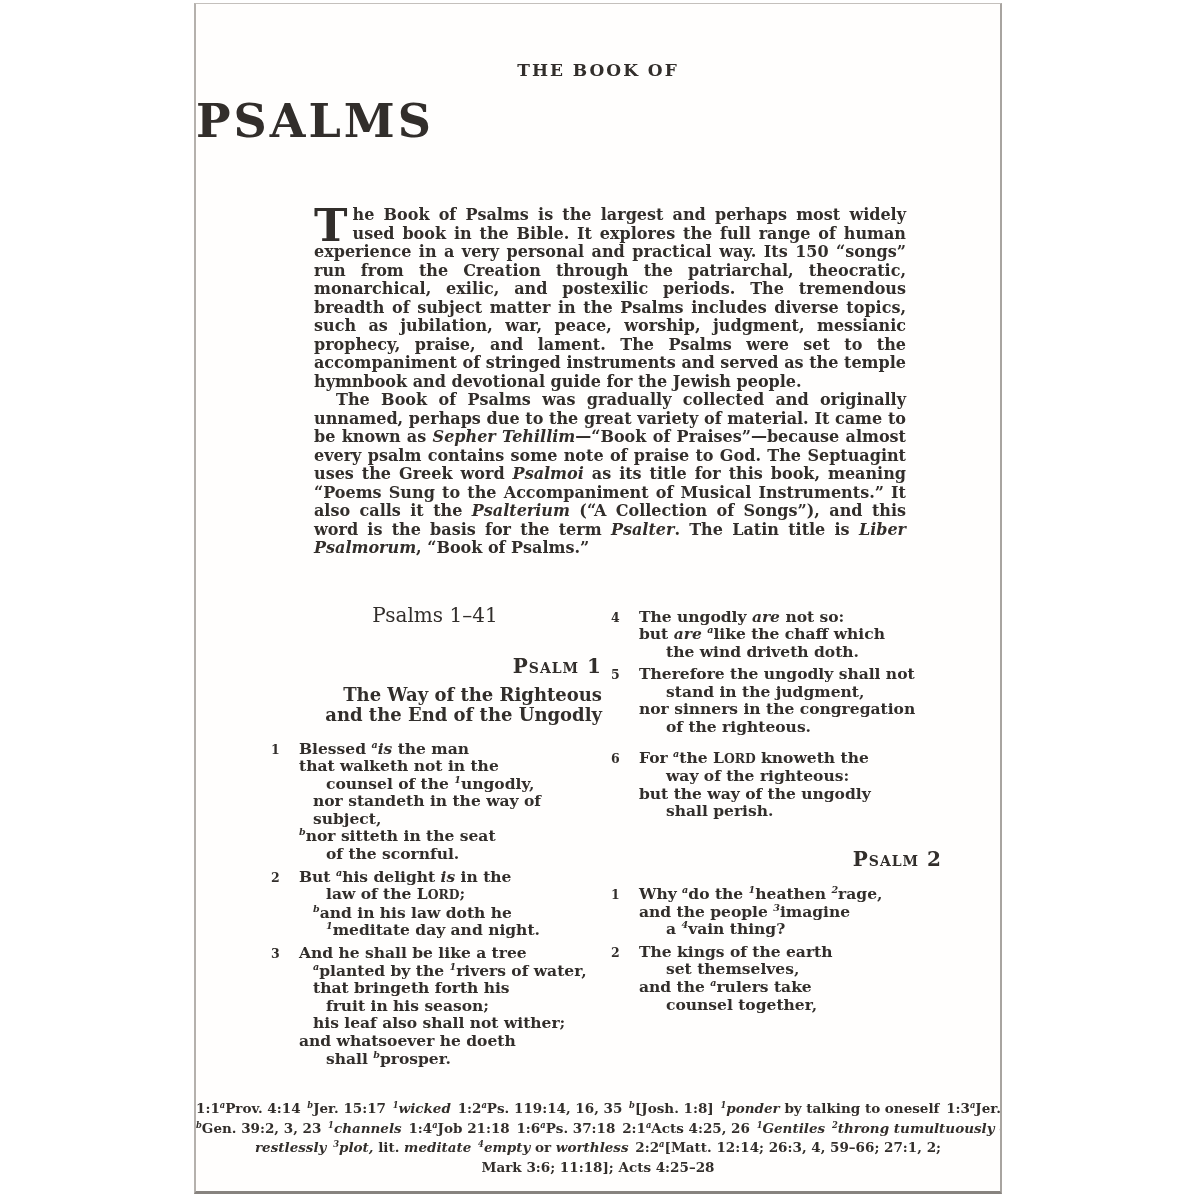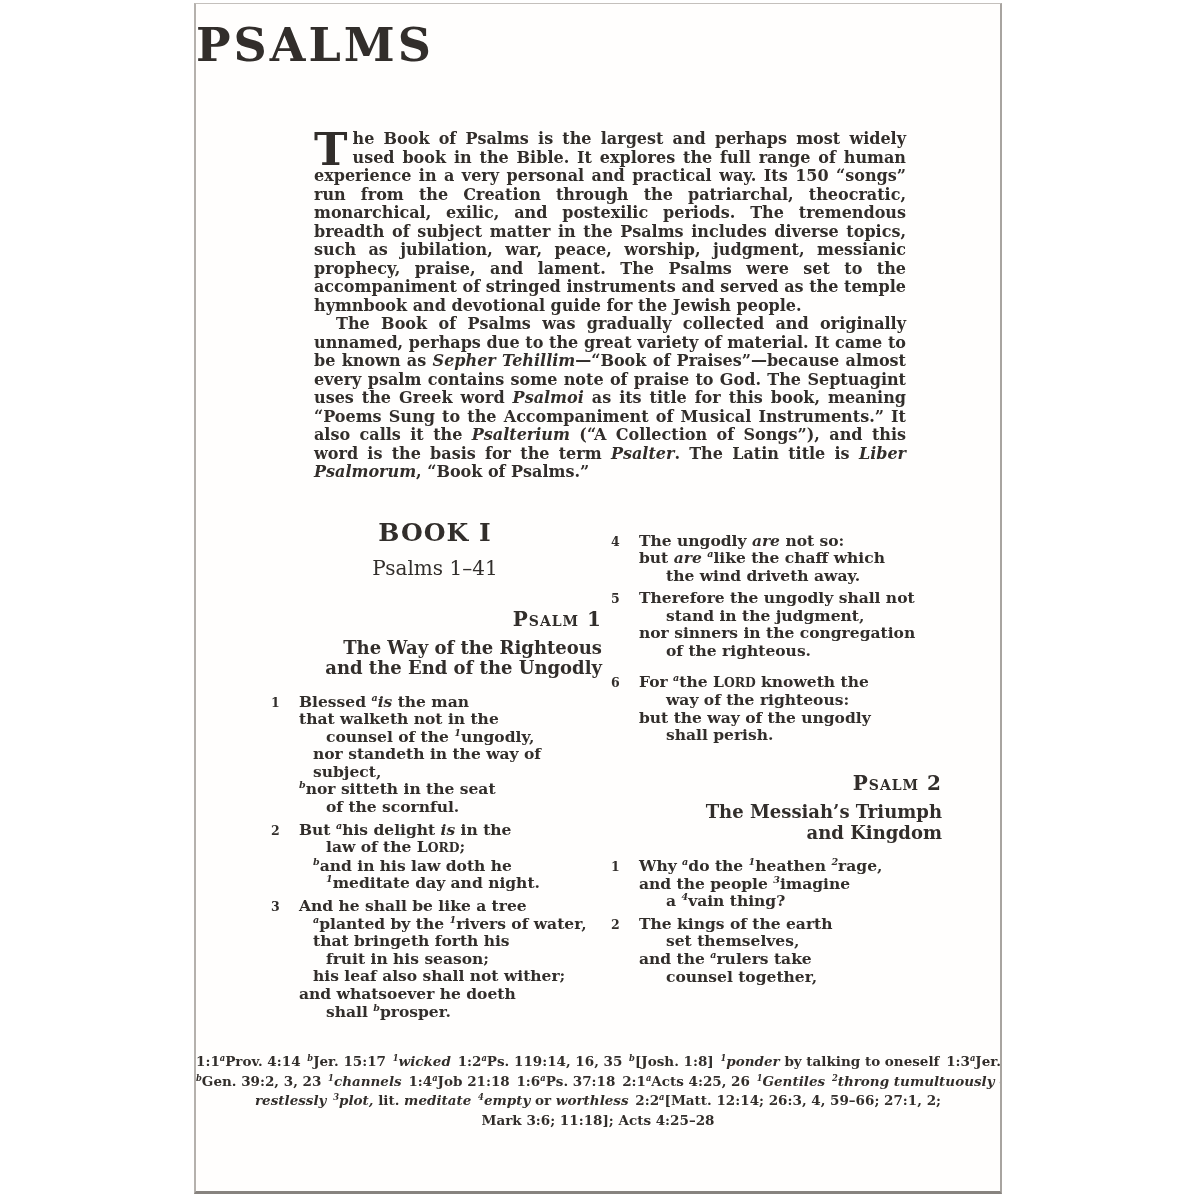--- a/index.html
+++ b/index.html
@@ -37,28 +37,28 @@
   .footnotes{margin:32px auto 0;text-align:center;font-size:13.5px;line-height:19.5px;
              font-weight:bold;}
   .fline{white-space:nowrap;}
   i{font-style:italic;}
 </style>
 </head>
 <body>
 
 <div class="canvas">
   <div class="page">
+    <div class="kicker">THE BOOK OF</div>
     <div class="title">PSALMS</div>
     <div class="intro">
       <p class="p1"><span class="dropcap">T</span><span>he Book of Psalms is the largest and perhaps most widely used book in the Bible. It explores the full range of human experience in a very personal and practical way. Its 150 “songs” run from the Creation through the patriarchal, theocratic, monarchical, exilic, and postexilic periods. The tremendous breadth of subject matter in the Psalms includes diverse topics, such as jubilation, war, peace, worship, judgment, messianic prophecy, praise, and lament. The Psalms were set to the accompaniment of stringed instruments and served as the temple hymnbook and devotional guide for the Jewish people.</span></p>
       <p class="p2">The Book of Psalms was gradually collected and originally unnamed, perhaps due to the great variety of material. It came to be known as <i>Sepher Tehillim</i>—“Book of Praises”—because almost every psalm contains some note of praise to God. The Septuagint uses the Greek word <i>Psalmoi</i> as its title for this book, meaning “Poems Sung to the Accompaniment of Musical Instruments.” It also calls it the <i>Psalterium</i> (“A Collection of Songs”), and this word is the basis for the term <i>Psalter</i>. The Latin title is <i>Liber Psalmorum</i>, “Book of Psalms.”</p>
     </div>
     <div class="cols">
       <div class="col left" id="col-left">
-          <div class="book-title">BOOK I</div>
           <div class="book-subtitle">Psalms 1–41</div>
           <div class="psalm-label">Psalm 1</div>
           <div class="psalm-title">The Way of the Righteous<br>and the End of the Ungodly</div>
           <div class="verse">
             <span class="vnum">1</span>
             <div class="vline i0">Blessed <sup>a</sup><i>is</i> the man</div>
             <div class="vline i0">that walketh not in the</div>
             <div class="vline i2">counsel of the <sup>1</sup>ungodly,</div>
             <div class="vline i1">nor standeth in the way of subject,</div>
             <div class="vline i0"><sup>b</sup>nor sitteth in the seat</div>
@@ -80,38 +80,37 @@
             <div class="vline i1">his leaf also shall not wither;</div>
             <div class="vline i0">and whatsoever he doeth</div>
             <div class="vline i2">shall <sup>b</sup>prosper.</div>
           </div>
         </div>
       <div class="col right" id="col-right">
           <div class="verse">
             <span class="vnum">4</span>
             <div class="vline i0">The ungodly <i>are</i> not so:</div>
             <div class="vline i0">but <i>are</i> <sup>a</sup>like the chaff which</div>
-            <div class="vline i2">the wind driveth away.</div>
+            <div class="vline i2">the wind driveth doth.</div>
           </div>
           <div class="verse">
             <span class="vnum">5</span>
             <div class="vline i0">Therefore the ungodly shall not</div>
             <div class="vline i2">stand in the judgment,</div>
             <div class="vline i0">nor sinners in the congregation</div>
             <div class="vline i2">of the righteous.</div>
           </div>
           <div class="verse gap">
             <span class="vnum">6</span>
             <div class="vline i0">For <sup>a</sup>the L<span class="cs">ORD</span> knoweth the</div>
             <div class="vline i2">way of the righteous:</div>
             <div class="vline i0">but the way of the ungodly</div>
             <div class="vline i2">shall perish.</div>
           </div>
           <div class="psalm-label">Psalm 2</div>
-          <div class="psalm-title">The Messiah’s Triumph<br>and Kingdom</div>
           <div class="verse">
             <span class="vnum">1</span>
             <div class="vline i0">Why <sup>a</sup>do the <sup>1</sup>heathen <sup>2</sup>rage,</div>
             <div class="vline i0">and the people <sup>3</sup>imagine</div>
             <div class="vline i2">a <sup>4</sup>vain thing?</div>
           </div>
           <div class="verse">
             <span class="vnum">2</span>
             <div class="vline i0">The kings of the earth</div>
             <div class="vline i2">set themselves,</div>

